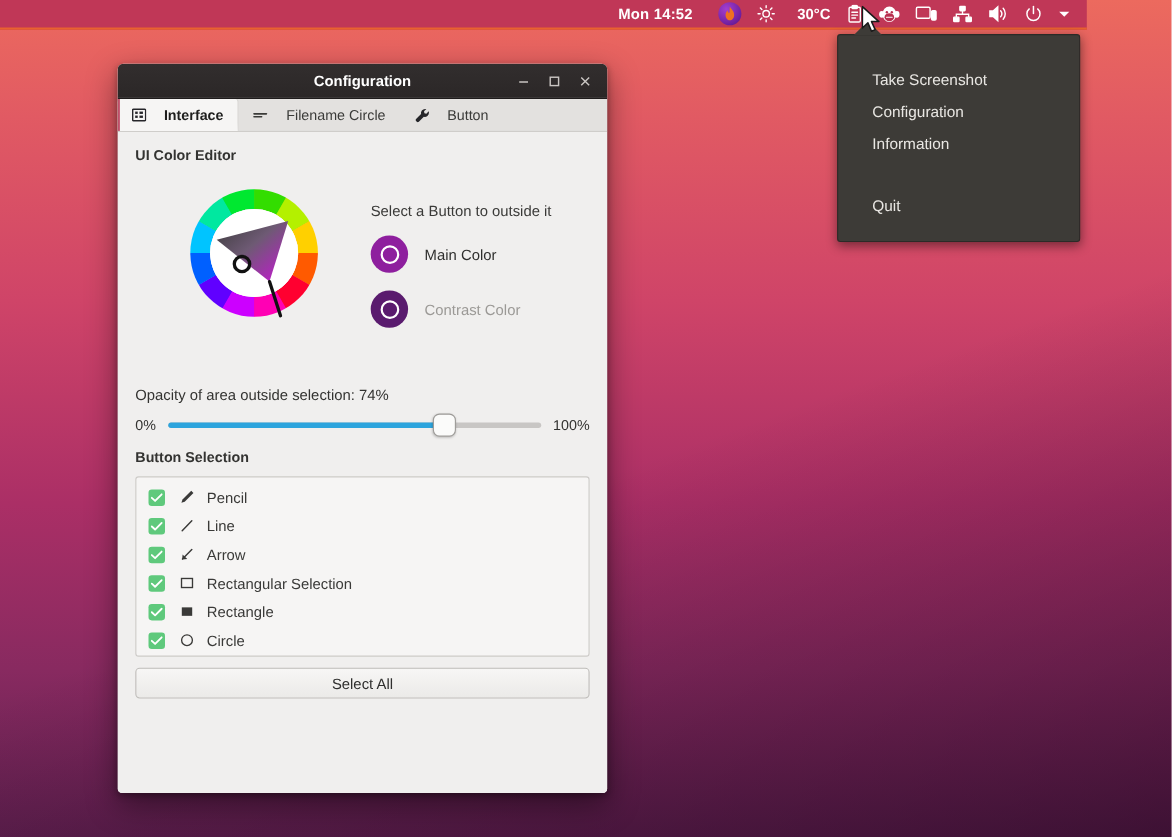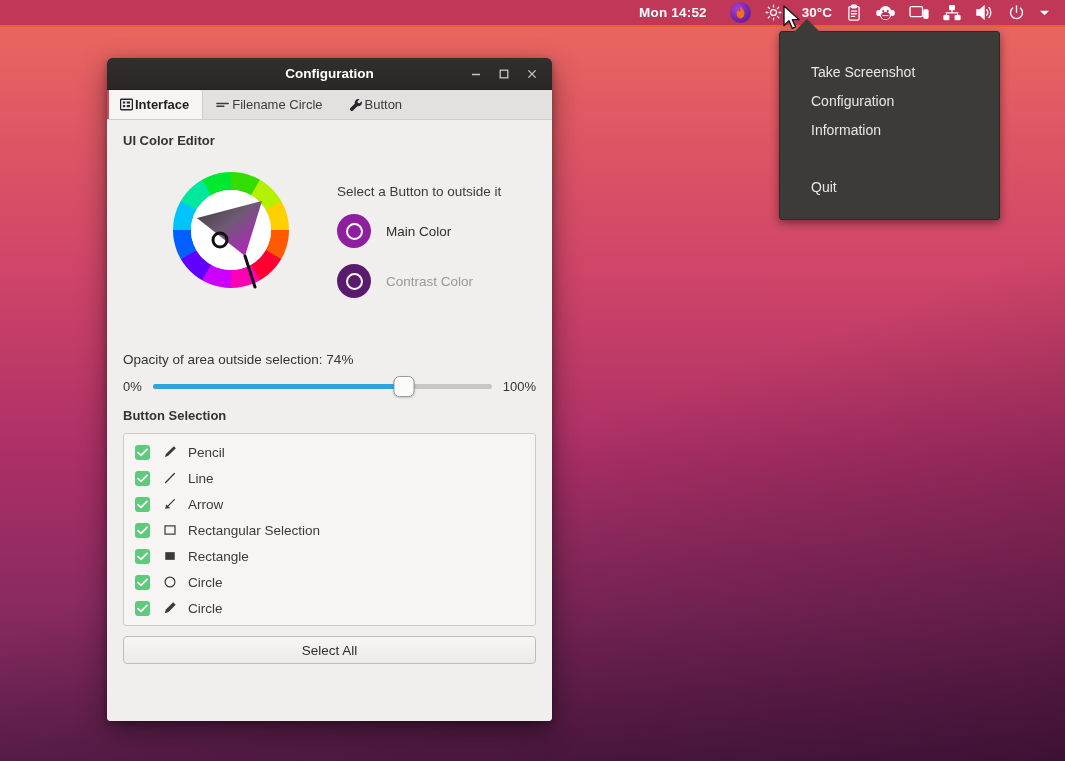--- a/index.html
+++ b/index.html
@@ -7,21 +7,21 @@
   body {
     font-family:"Liberation Sans", sans-serif;
     background:
       linear-gradient(160deg, rgba(0,0,0,0) 55%, rgba(20,0,20,0.45) 100%),
       linear-gradient(to bottom, #ec6a5e 0%, #e15a63 14%, #cf4468 36%, #ab2f66 60%, #882a60 80%, #5e1f4e 100%);
     position:relative;
   }
 
   
   #panel {
-    position:absolute; top:0; left:0; width:1065px; height:27px;
+    position:absolute; top:0; left:0; width:988px; height:27px;
     background:#c03757;
     display:flex; align-items:center; justify-content:flex-end;
     padding-right:8px;
     border-bottom:2px solid #e8622f;
     z-index:40;
   }
   #panel .clock {
     color:#ffffff; font-size:13.5px; font-weight:bold; letter-spacing:.2px;
     margin-right:16px;
   }
@@ -36,21 +36,21 @@
     width:21px; height:21px; border-radius:50%;
     background:radial-gradient(circle at 35% 30%, #a33fd0, #6f1f9e 70%, #56157f 100%);
     display:flex; align-items:center; justify-content:center;
   }
 
   
   #cursor { position:absolute; left:783px; top:5px; z-index:60; pointer-events:none; }
 
   
   #tray-menu {
-    position:absolute; left:779px; top:31px; width:221px; height:189px;
+    position:absolute; left:761px; top:31px; width:221px; height:189px;
     background:#3d3b37; border:1px solid #2b2a27;
     border-radius:3px; z-index:45;
     box-shadow:0 3px 10px rgba(0,0,0,0.45);
     padding-top:26px;
   }
   #tray-menu .arrow {
     position:absolute; top:-13px; left:14px;
     width:0; height:0;
     border-left:13px solid transparent;
     border-right:13px solid transparent;
@@ -87,21 +87,21 @@
   }
 
   
   #tabs {
     height:30px; background:#e3e1df; display:flex; align-items:stretch;
     border-bottom:1px solid #cfcdca;
     position:relative;
   }
   #tabs::before{ content:""; position:absolute; left:0; top:0; bottom:0; width:2px; background:#c0506a; }
   .tab {
-    display:flex; align-items:center; gap:2px; padding:0 13px;
+    display:flex; align-items:center; gap:16px; padding:0 13px;
     font-size:13px; color:#3b3b39; white-space:nowrap;
   }
   .tab.active { background:#f6f5f4; font-weight:bold; color:#1f1f1e;
     border-right:1px solid #cfcdca; border-radius:3px 3px 0 0; }
   .tab .ico { display:flex; align-items:center; }
 
   
   #body { padding:13px 16px 0 16px; height:calc(663px - 32px - 30px); background:#f0efee; position:relative; }
 
   .section-title { font-size:13px; font-weight:bold; color:#333331; }
@@ -128,21 +128,21 @@
   #fill { position:absolute; left:0; height:5px; background:#2ca4dd; border-radius:3px; }
   #handle {
     position:absolute; width:21px; height:21px; background:#fbfbfa;
     border:1px solid #9d9b98; border-radius:6px; transform:translateX(-50%);
     box-shadow:0 1px 2px rgba(0,0,0,0.18);
   }
 
   
   #btn-sel-title { font-size:13px; font-weight:bold; color:#333331; margin-top:12px; }
   #list {
-    margin-top:10px; height:193px; overflow:hidden;
+    margin-top:10px; height:164px; overflow:hidden;
     background:#f6f5f4; border:1px solid #cdcbc8; border-radius:3px;
     padding:5px 0 0 11px;
   }
   .litem { display:flex; align-items:center; height:26px; }
   .cb {
     width:15px; height:15px; border-radius:3px; background:#5fc97c;
     display:flex; align-items:center; justify-content:center; flex:none;
   }
   .cb svg { display:block; }
   .litem .tico { width:22px; display:flex; align-items:center; justify-content:center; margin-left:9px; flex:none; }

